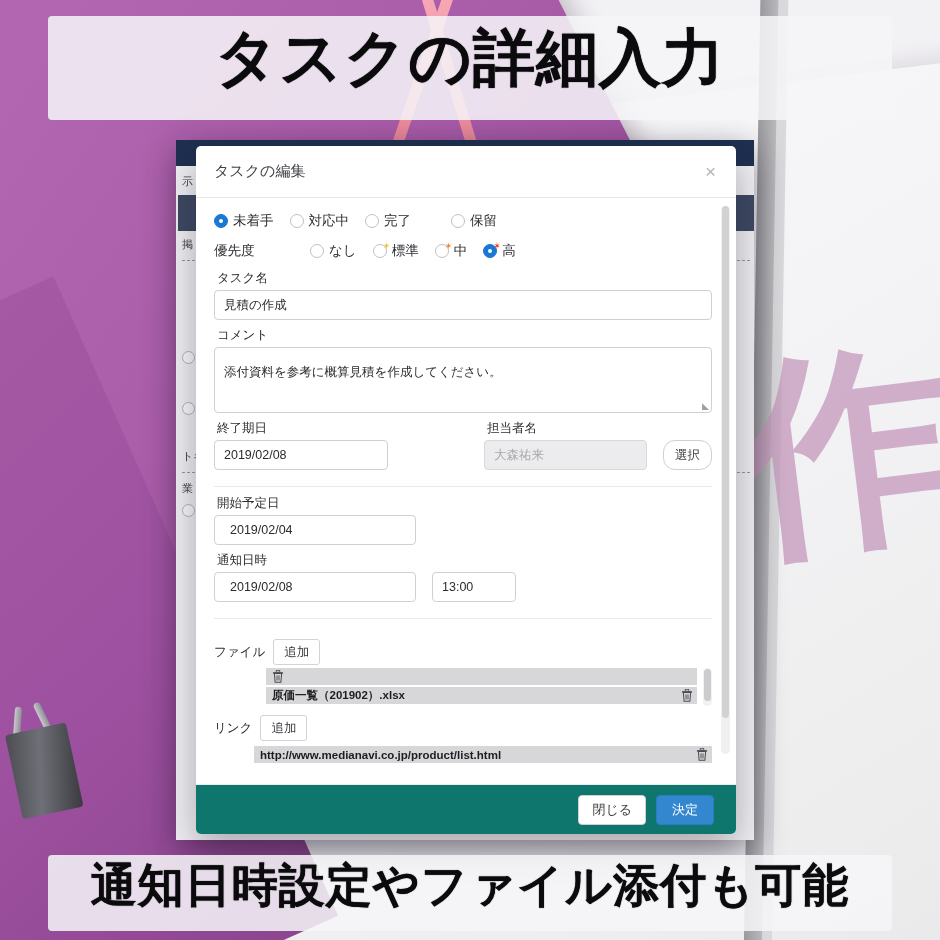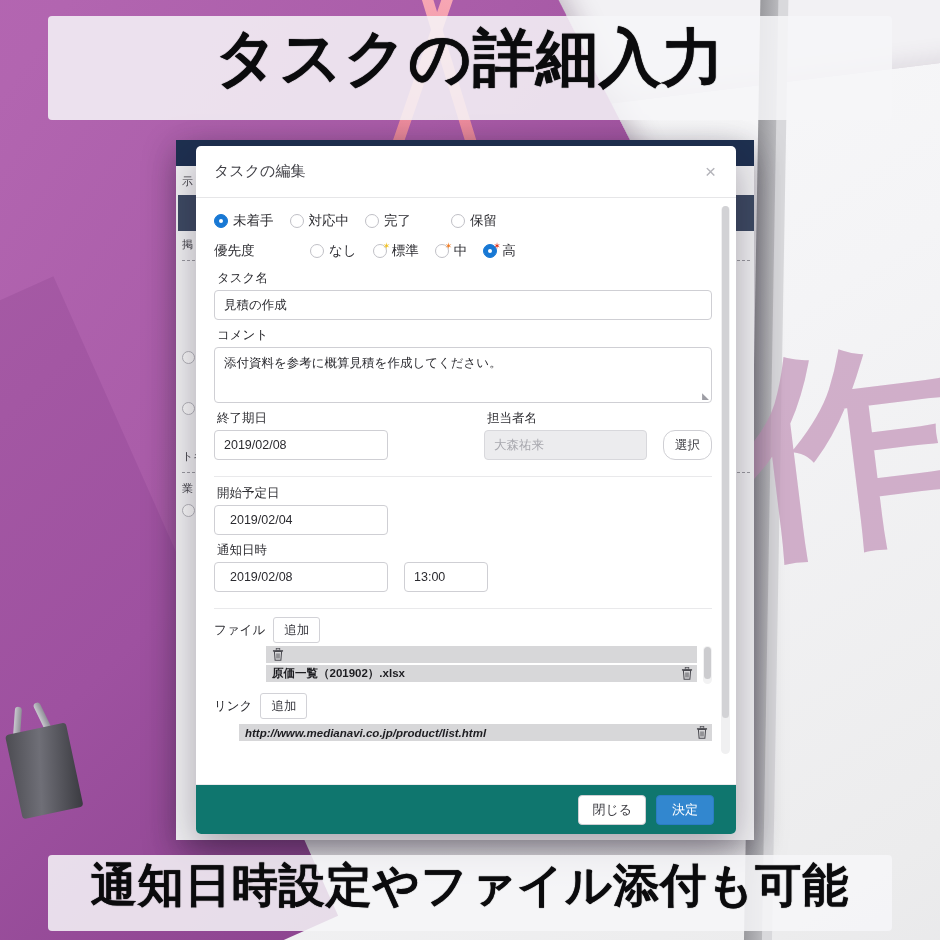--- a/index.html
+++ b/index.html
@@ -217,49 +217,49 @@
     font-size: 12.5px; color: #2e2e33;
     margin: 7px 0 3px 3px;
   }
   .txt-input {
     width: 100%; height: 30px;
     border: 1px solid #cfcfd4; border-radius: 4px;
     background: #fff; font-size: 12.5px; color: #2b2b30;
     padding: 0 9px; display: flex; align-items: center;
   }
   .txt-area {
-    width: 100%; height: 56px;
+    width: 100%; height: 66px;
     border: 1px solid #cfcfd4; border-radius: 4px;
     background: #fff; font-size: 12.5px; color: #2b2b30;
-    padding: 7px 9px; position: relative;
+    padding: 16px 9px; position: relative;
   }
   .txt-area .grip {
     position: absolute; right: 2px; bottom: 1px;
     font-size: 9px; color: #9d9da4; transform: scaleX(-1);
   }
   .row2 { display: flex; gap: 96px; }
   .col-left  { width: 174px; flex: none; }
   .col-right { flex: 1; }
   .inline { display: flex; align-items: center; gap: 16px; }
   .txt-input.disabled {
     background: #ececee; color: #a8a8ae; border-color: #d8d8dc; flex: 1;
   }
   .btn-sm {
     height: 30px; min-width: 46px; padding: 0 11px;
     border: 1px solid #cfcfd4; border-radius: 12px;
     background: #fff; font-size: 12.5px; color: #3a3a40;
     display: flex; align-items: center; justify-content: center;
     cursor: pointer; flex: none;
   }
-  .w174 { width: 174px; flex: none; padding-left: 15px; }
+  .w174 { width: 202px; flex: none; padding-left: 15px; }
   .w84  { width: 84px;  flex: none; }
   .hr { border-top: 1px solid #e9e9eb; margin: 16px 0 8px; }
 
   
-  .attach-row { display: flex; align-items: center; gap: 8px; margin-top: 8px; }
+  .attach-row { display: flex; align-items: center; gap: 8px; margin-top: 20px; }
   .attach-label { font-size: 12.5px; color: #2e2e33; }
   .attach-add {
     height: 26px; padding: 0 10px;
     border: 1px solid #d2d2d7; border-radius: 3px;
     background: #fff; font-size: 12.5px; color: #3a3a40;
     display: flex; align-items: center; cursor: pointer;
   }
   .attach-list { margin: 3px 0 0 52px; display: flex; }
   .attach-items { flex: 1; }
   .attach-item {
@@ -274,21 +274,21 @@
   .trash { width: 12px; height: 13px; cursor: pointer; flex: none; }
   .list-scroll {
     width: 9px; margin-left: 6px;
     background: #f2f2f3; border-radius: 5px; position: relative;
   }
   .list-scroll .thumb {
     position: absolute; left: 1px; top: 1px;
     width: 7px; height: 32px;
     background: #cccccf; border-radius: 4px;
   }
-  .link-list { margin: 5px 0 0 25px; font-style: italic; }
+  .link-list { margin: 5px 0 0 40px; }
 
   
   .dlg-footer {
     flex: none; height: 50px;
     display: flex; align-items: center; justify-content: flex-end;
     gap: 10px; padding: 0 22px 0 0;
     border-top: 1px solid #ebebed;
     background: #0f766e;
   }
   .btn {

